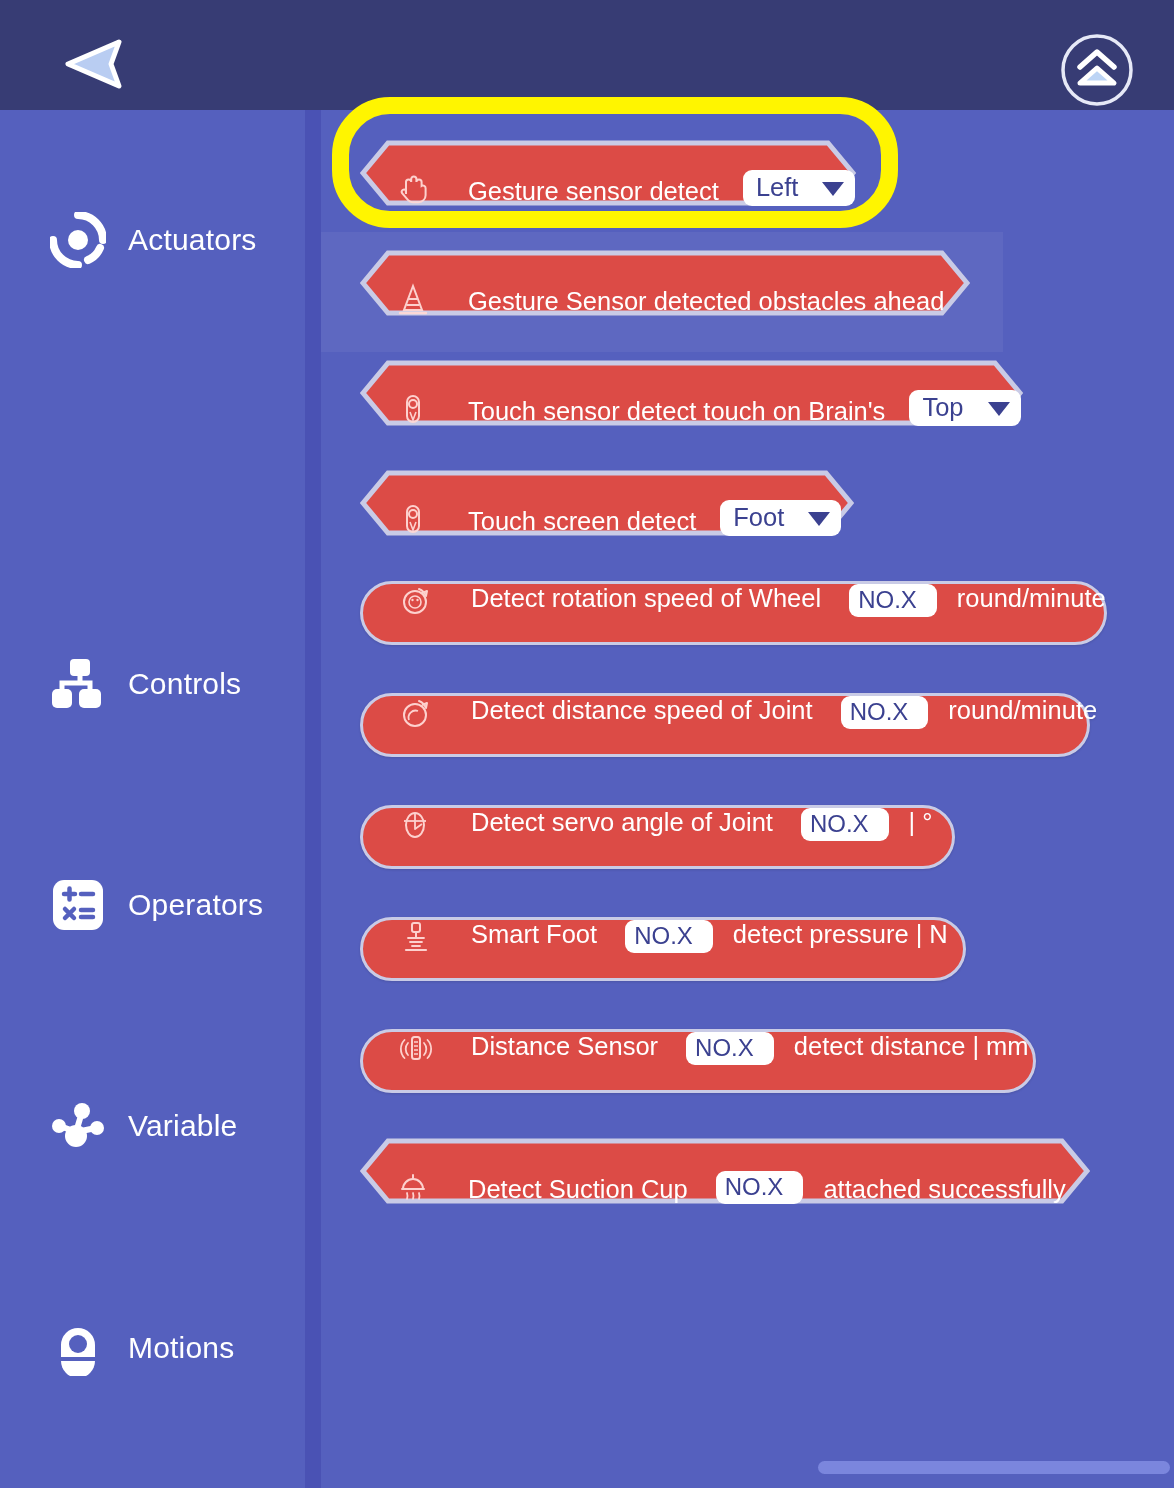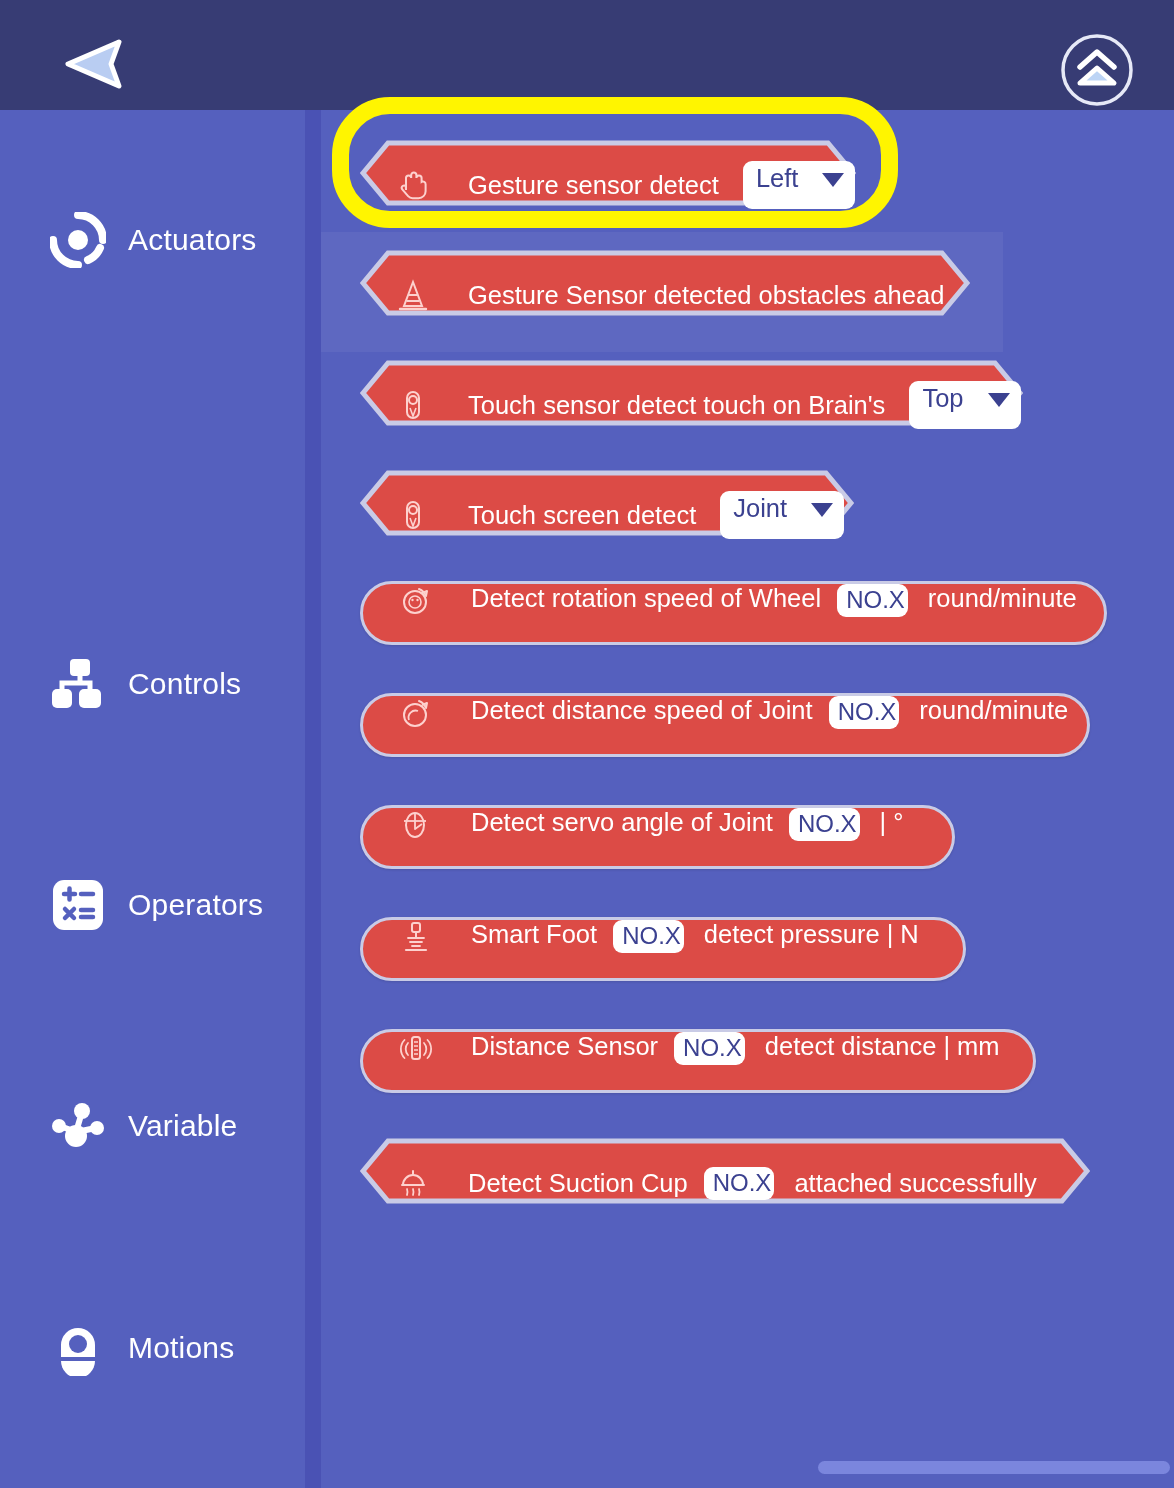--- a/index.html
+++ b/index.html
@@ -71,46 +71,46 @@
     display:flex; align-items:flex-start;
     color:#ffffff; font-size:25.5px; white-space:nowrap;
     cursor:pointer;
     filter:drop-shadow(0 1px 1px rgba(0,0,0,.12));
   }
   .block.oval { border-radius:34px; }
   
   .hexwrap { position:absolute; left:39px; height:66px; }
   .hexwrap svg { position:absolute; left:0; top:0; width:100%; height:100%; }
   .hexwrap .hexcontent {
-    position:absolute; left:0; top:12px; width:100%; height:100%;
-    display:flex; align-items:center;
+    position:absolute; left:0; top:0; width:100%; height:100%;
+    display:flex; align-items:flex-end;
     color:#fff; font-size:25.5px; white-space:nowrap;
   }
 
   .blk-ico {
     width:34px; height:34px; margin-left:36px; flex:0 0 auto;
     position:relative; opacity:.95;
   }
   .blk-text { margin-left:38px; }
   .blk-text2 { margin-left:20px; }
 
   .dropdown {
     margin-left:24px; background:#ffffff; color:#3b4190;
-    border-radius:9px; padding:3px 11px 16px 13px;
+    border-radius:9px; padding:3px 11px 4px 13px;
     font-size:25.5px; display:flex; align-items:center; gap:24px;
     cursor:pointer;
   }
   .dropdown .caret {
     width:0;height:0;border-left:11px solid transparent;
     border-right:11px solid transparent;border-top:14px solid #3b4190;
     margin-top:2px;
   }
   .numfield {
-    margin-left:16px; background:#fff; color:#3b4190;
-    border-radius:9px; padding:2px 3px 3px 9px; font-size:24px;
+    margin-left:28px; background:#fff; color:#3b4190;
+    border-radius:9px; padding:2px 20px 3px 9px; font-size:24px;
     cursor:text;
   }
 
   
   #highlight {
     position:absolute; left:332px; top:97px; width:566px; height:131px;
     border:17px solid #fff500; border-radius:58px;
     pointer-events:none;
   }
 
@@ -276,21 +276,21 @@
     <div class="hexcontent">
       <span class="blk-ico">
         <svg viewBox="0 0 34 34" width="34" height="34">
           <rect x="11" y="4" width="12" height="26" rx="6" fill="none" stroke="#ffd9d6" stroke-width="2"></rect>
           <circle cx="17" cy="12" r="4" fill="none" stroke="#ffd9d6" stroke-width="2"></circle>
           <path d="M14 20 l3 8 l3 -8" fill="none" stroke="#ffd9d6" stroke-width="1.6"></path>
         </svg>
       </span>
       <span class="blk-text">Touch screen detect</span>
       <span class="dropdown">
-        <span>Joint</span>
+        <span>Foot</span>
         <i class="caret"></i>
       </span>
     </div>
   </div>
 
   <div class="block oval" style="top:471px; width:747px; height:64px">
     <span class="blk-ico">
       <svg viewBox="0 0 34 34" width="34" height="34">
         <circle cx="16" cy="18" r="11" fill="none" stroke="#ffd9d6" stroke-width="2"></circle>
         <circle cx="16" cy="18" r="6" fill="none" stroke="#ffd9d6" stroke-width="1.6"></circle>

